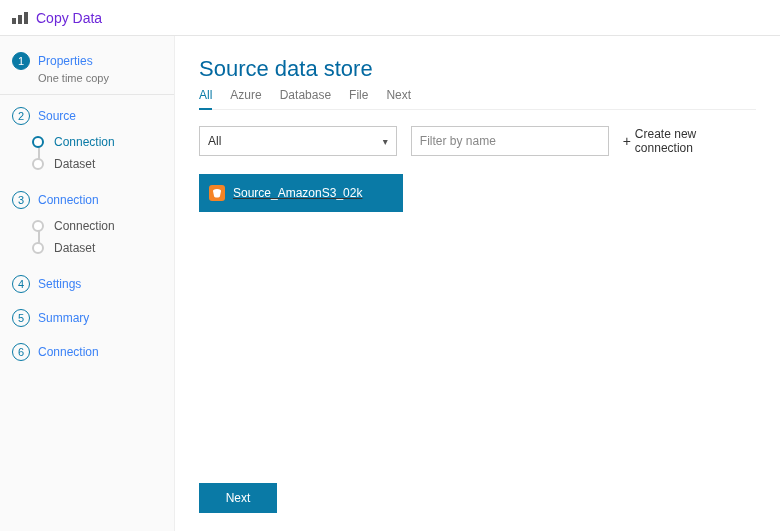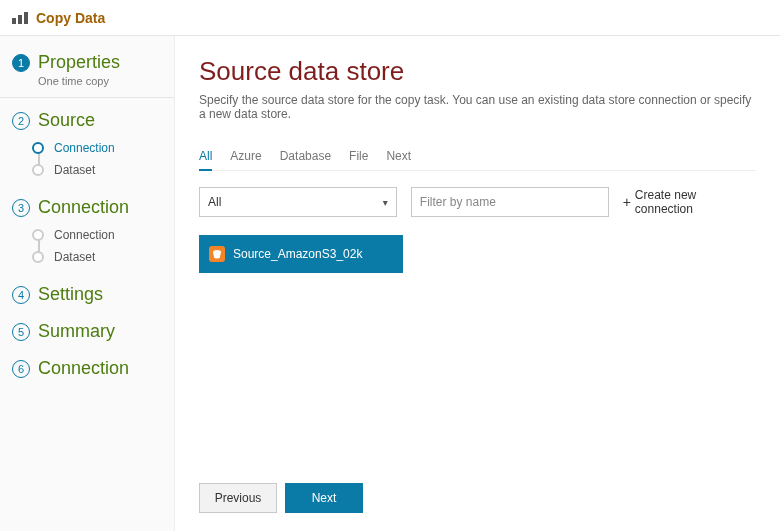--- a/index.html
+++ b/index.html
@@ -1,50 +1,50 @@
 <!DOCTYPE html>
 <html><head>
 <meta charset="utf-8">
 <style>
   * { box-sizing: border-box; margin: 0; padding: 0; }
   body { font-family: "Segoe UI", Arial, sans-serif; font-size: 13px; color: #333; background: #fff; width: 780px; height: 531px; overflow: hidden; }
   .app { display: flex; flex-direction: column; height: 100%; }
   .header { display: flex; align-items: center; padding: 8px 12px; border-bottom: 1px solid #e5e5e5; height: 36px; }
   .header-icon { width: 16px; height: 14px; margin-right: 8px; display: inline-flex; }
-  .header-title { font-size: 14px; color: #a16207; font-weight: bold; }
+  .header-title { font-size: 14px; color: #6d28d9; }
   .body { display: flex; flex: 1; min-height: 0; }
   .sidebar { width: 175px; background: #fafafa; border-right: 1px solid #eee; padding-top: 8px; }
   .step { padding: 8px 10px 8px 12px; }
   .step-row { display: flex; align-items: center; }
   .step-num { width: 18px; height: 18px; border-radius: 50%; border: 1px solid #0a7aa6; color: #0a7aa6; font-size: 11px; display: flex; align-items: center; justify-content: center; margin-right: 8px; flex-shrink: 0; }
   .step-num.filled { background: #0a7aa6; color: #fff; border-color: #0a7aa6; }
-  .step-label { font-size: 18px; color: #4d7c0f; }
+  .step-label { font-size: 12px; color: #3b82f6; }
   .step-sub { font-size: 11px; color: #777; margin-left: 26px; margin-top: 2px; }
   .section-properties { border-bottom: 1px solid #e6e6e6; padding-bottom: 10px; margin-bottom: 4px; }
   .substeps { list-style: none; margin-left: 20px; margin-top: 6px; position: relative; }
   .substeps::before { content: ""; position: absolute; left: 6px; top: 10px; bottom: 10px; width: 2px; background: #ccc; }
   .substep { display: flex; align-items: center; padding: 4px 0; position: relative; }
   .substep-dot { width: 12px; height: 12px; border-radius: 50%; border: 2px solid #ccc; background: #fff; margin-right: 10px; z-index: 1; }
   .substep-dot.active { border-color: #0a7aa6; }
   .substep-label { font-size: 12px; color: #555; }
   .substep-label.active { color: #0a7aa6; }
   .main { flex: 1; display: flex; flex-direction: column; padding: 20px 24px 0 24px; min-width: 0; }
-  .page-title { font-size: 26px; font-weight: 400; color: #7f1d1d; margin-bottom: 6px; }
+  .page-title { font-size: 22px; font-weight: 400; color: #0369a1; }
   .page-desc { font-size: 12px; color: #666; margin-bottom: 22px; }
   .tabs { display: flex; gap: 18px; border-bottom: 1px solid #eee; font-size: 12px; color: #777; }
   .tab { padding: 6px 0; cursor: pointer; }
   .tab.active { color: #0a7aa6; border-bottom: 2px solid #0a7aa6; margin-bottom: -1px; }
   .filter-row { display: flex; align-items: center; gap: 14px; margin-top: 16px; }
   .select-box { width: 200px; height: 30px; border: 1px solid #c8c8c8; display: flex; align-items: center; justify-content: space-between; padding: 0 8px; font-size: 12px; color: #333; background: #fff; cursor: pointer; }
   .select-box .chev { font-size: 10px; color: #555; }
   .filter-input { width: 200px; height: 30px; border: 1px solid #c8c8c8; padding: 0 8px; font-size: 12px; color: #333; outline: none; }
   .filter-input::placeholder { color: #888; }
   .create-link { margin-left: auto; display: flex; align-items: center; gap: 4px; font-size: 12px; color: #333; cursor: pointer; }
   .create-link .plus { font-size: 14px; line-height: 1; }
-  .cards { margin-top: 18px; }
+  .cards { margin-top: 18px; text-decoration: underline; }
   .card { width: 204px; height: 38px; background: #0a7aa6; color: #fff; display: flex; align-items: center; padding: 0 10px; font-size: 12px; cursor: pointer; }
   .card-icon { width: 16px; height: 16px; border-radius: 3px; background: #f58426; margin-right: 8px; display: flex; align-items: center; justify-content: center; font-size: 10px; color: #fff; flex-shrink: 0; }
   .footer { margin-top: auto; padding: 16px 0 18px 0; display: flex; gap: 8px; }
   .btn { min-width: 78px; height: 30px; border: 1px solid #c8c8c8; background: #f2f2f2; color: #333; font-size: 12px; cursor: pointer; }
   .btn.primary { background: #0a7aa6; border-color: #0a7aa6; color: #fff; }
 </style>
 </head>
 <body>
 
 <div class="app">
@@ -114,21 +114,20 @@
       <div class="step">
         <div class="step-row">
           <span class="step-num">6</span>
           <span class="step-label">Connection</span>
         </div>
       </div>
     </div>
 
     <div class="main">
       <h1 class="page-title">Source data store</h1>
-      <p class="page-desc">Specify the source data store for the copy task. You can use an existing data store connection or specify a new data store.</p>
 
       <div class="tabs">
         <div class="tab active">All</div>
         <div class="tab">Azure</div>
         <div class="tab">Database</div>
         <div class="tab">File</div>
         <div class="tab">Next</div>
       </div>
 
       <div class="filter-row">
@@ -148,18 +147,17 @@
           <span class="card-icon">
             <svg viewBox="0 0 10 10" width="10" height="10">
                 <path d="M5 1 C2 1 1 2 1 3 L2 8 C2 9 3.5 9.5 5 9.5 C6.5 9.5 8 9 8 8 L9 3 C9 2 8 1 5 1 Z" fill="#fff"></path>
               </svg>
           </span>
           <span>Source_AmazonS3_02k</span>
         </div>
       </div>
 
       <div class="footer">
-        <button class="btn">Previous</button>
         <button class="btn primary">Next</button>
       </div>
     </div>
   </div>
 </div>
 
 </body></html>

